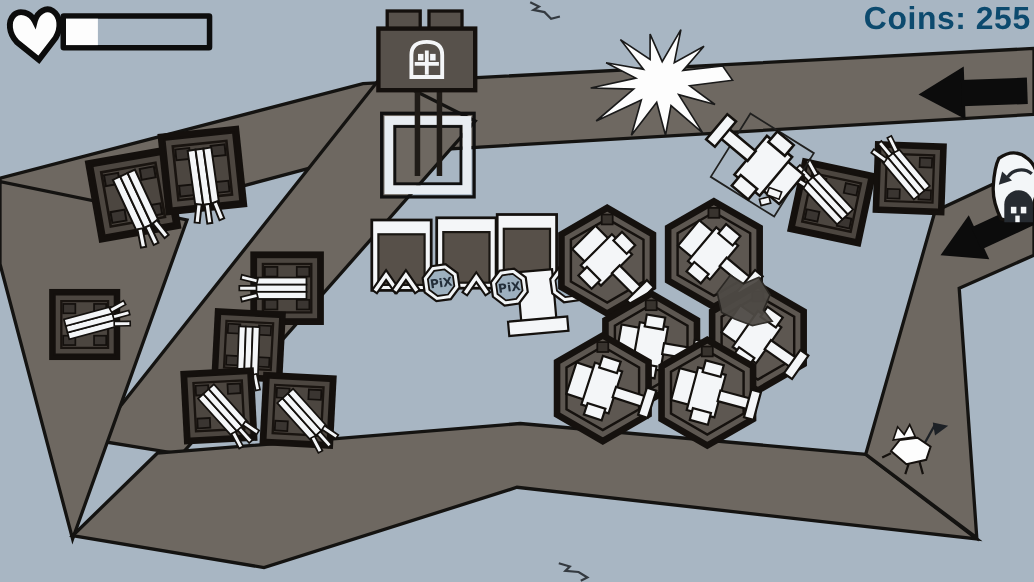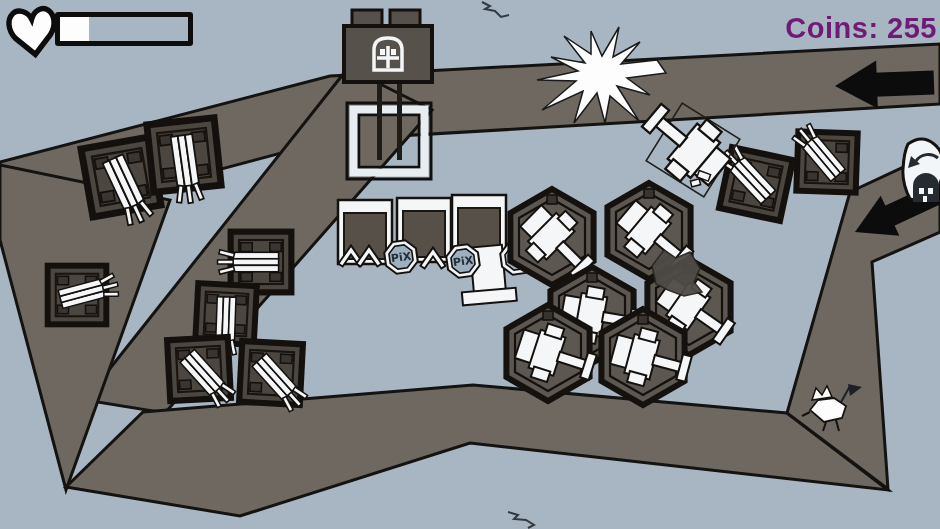--- a/index.html
+++ b/index.html
@@ -1,19 +1,19 @@
 <!DOCTYPE html>
 <html><head>
 <meta charset="utf-8">
 <style>
   html,body{margin:0;padding:0;background:#a8b6c3;}
   #stage{position:relative;width:940px;height:529px;overflow:hidden;background:#a8b6c3;
          font-family:"Liberation Sans",sans-serif;}
   #scene{position:absolute;left:0;top:0;}
-  #hud-coins{position:absolute;top:12px;right:3px;color:#701a75;font-weight:bold;
+  #hud-coins{position:absolute;top:1px;right:3px;color:#0c4a6e;font-weight:bold;
              font-size:29px;letter-spacing:0.5px;white-space:nowrap;}
   #hud-health{position:absolute;left:55px;top:12px;width:128px;height:24px;
               border:5px solid #0d0d0d;border-radius:3px;background:transparent;}
   #health-fill{height:100%;background:#fdfdfd;width:23%;}
   #hud-heart{position:absolute;left:5px;top:3px;transform:rotate(-6deg);}
   .pix-text{font-family:"DejaVu Sans",sans-serif;font-weight:bold;font-size:11px;fill:#232e3a;}
 </style>
 </head>
 <body>
 

